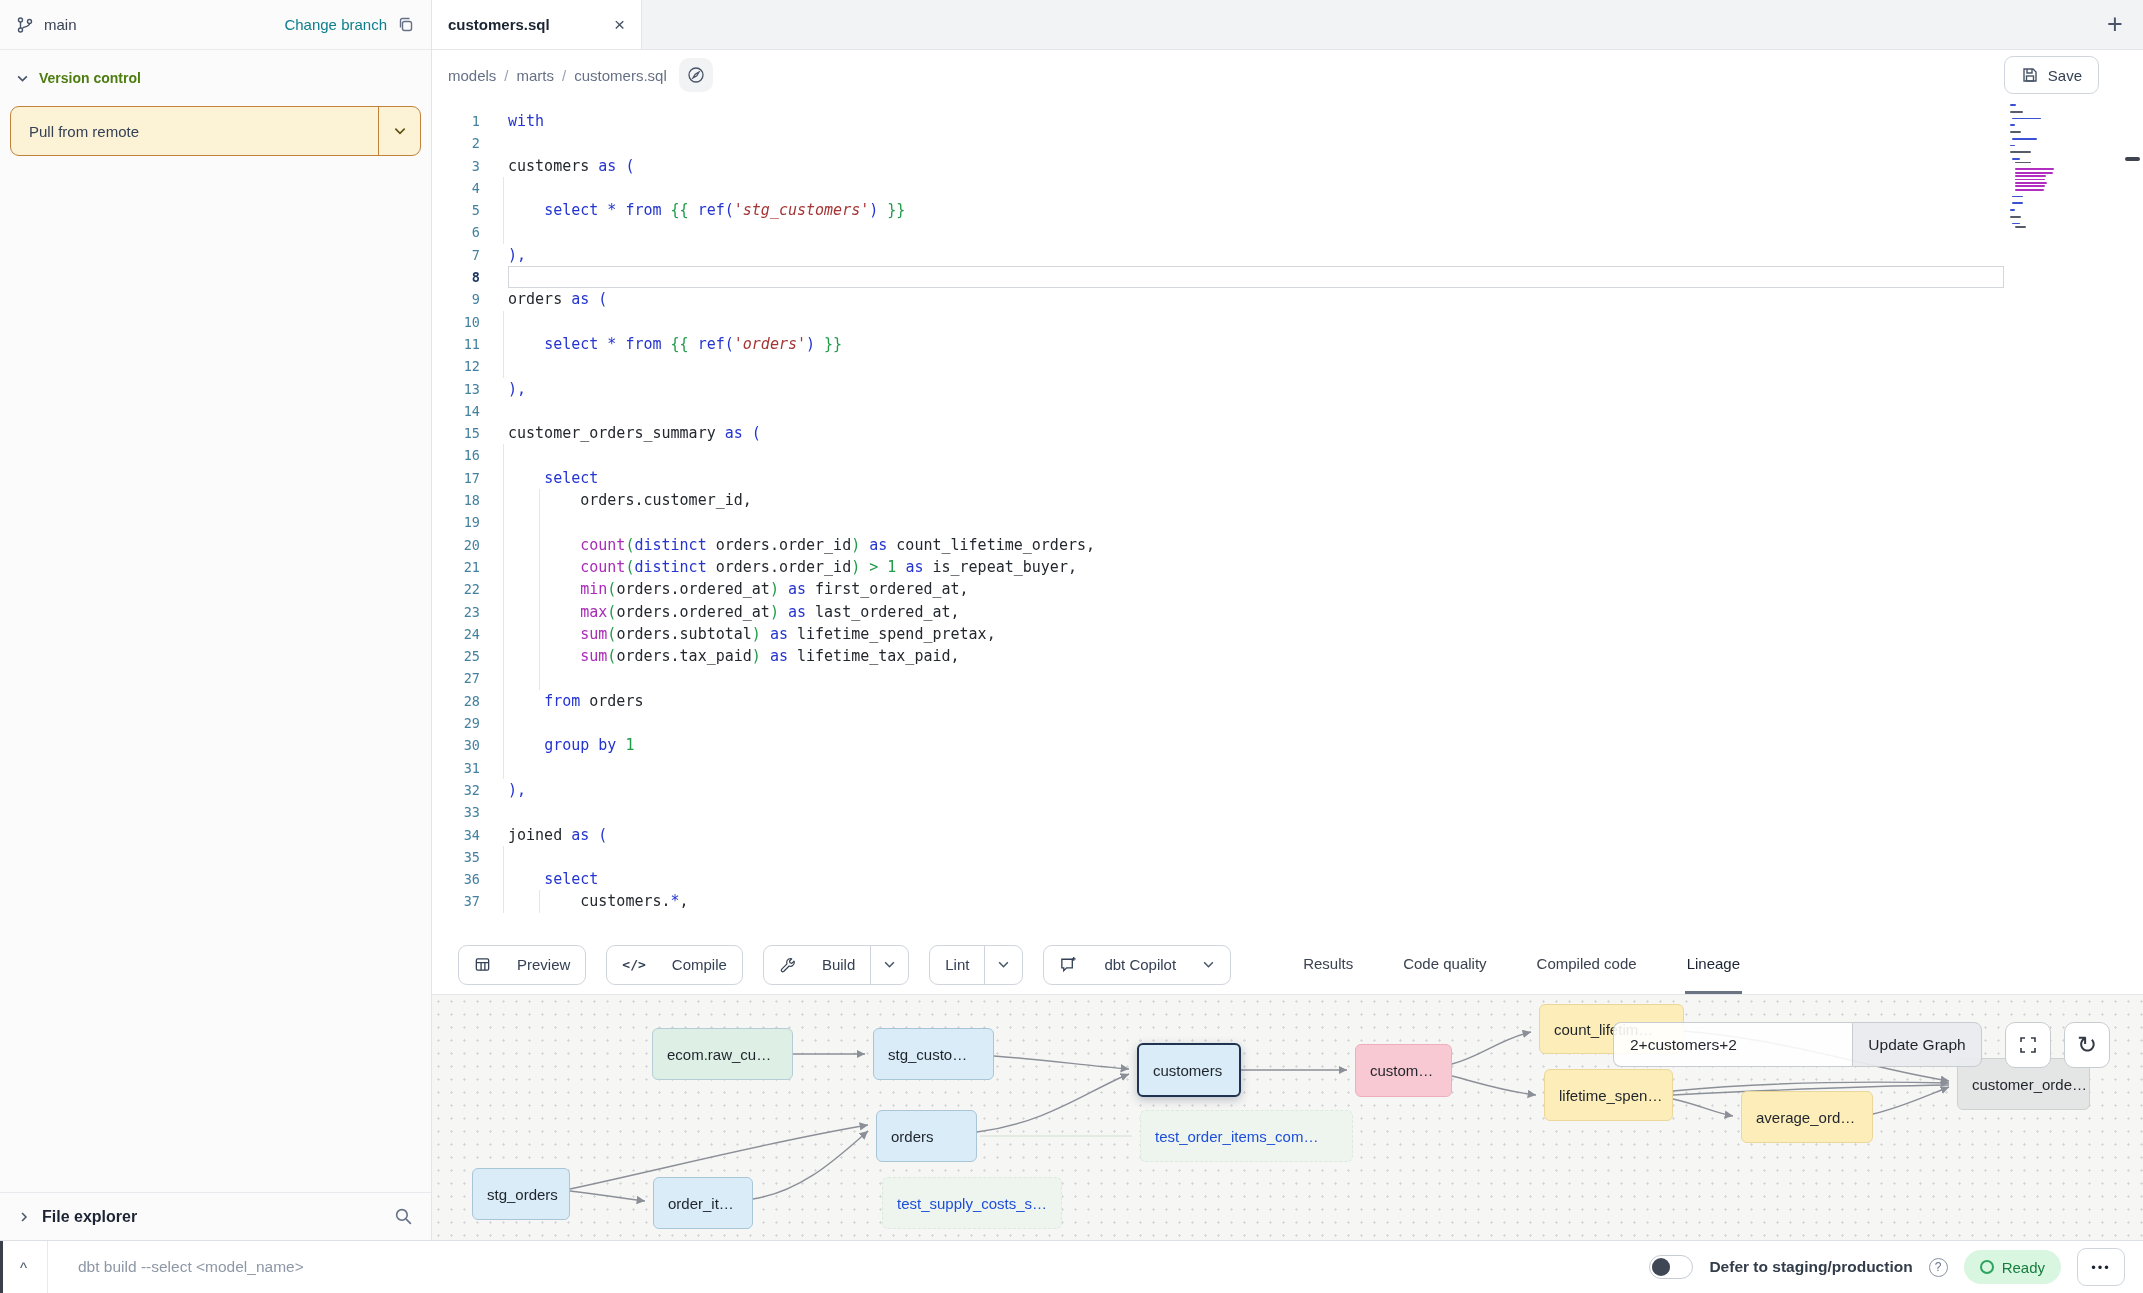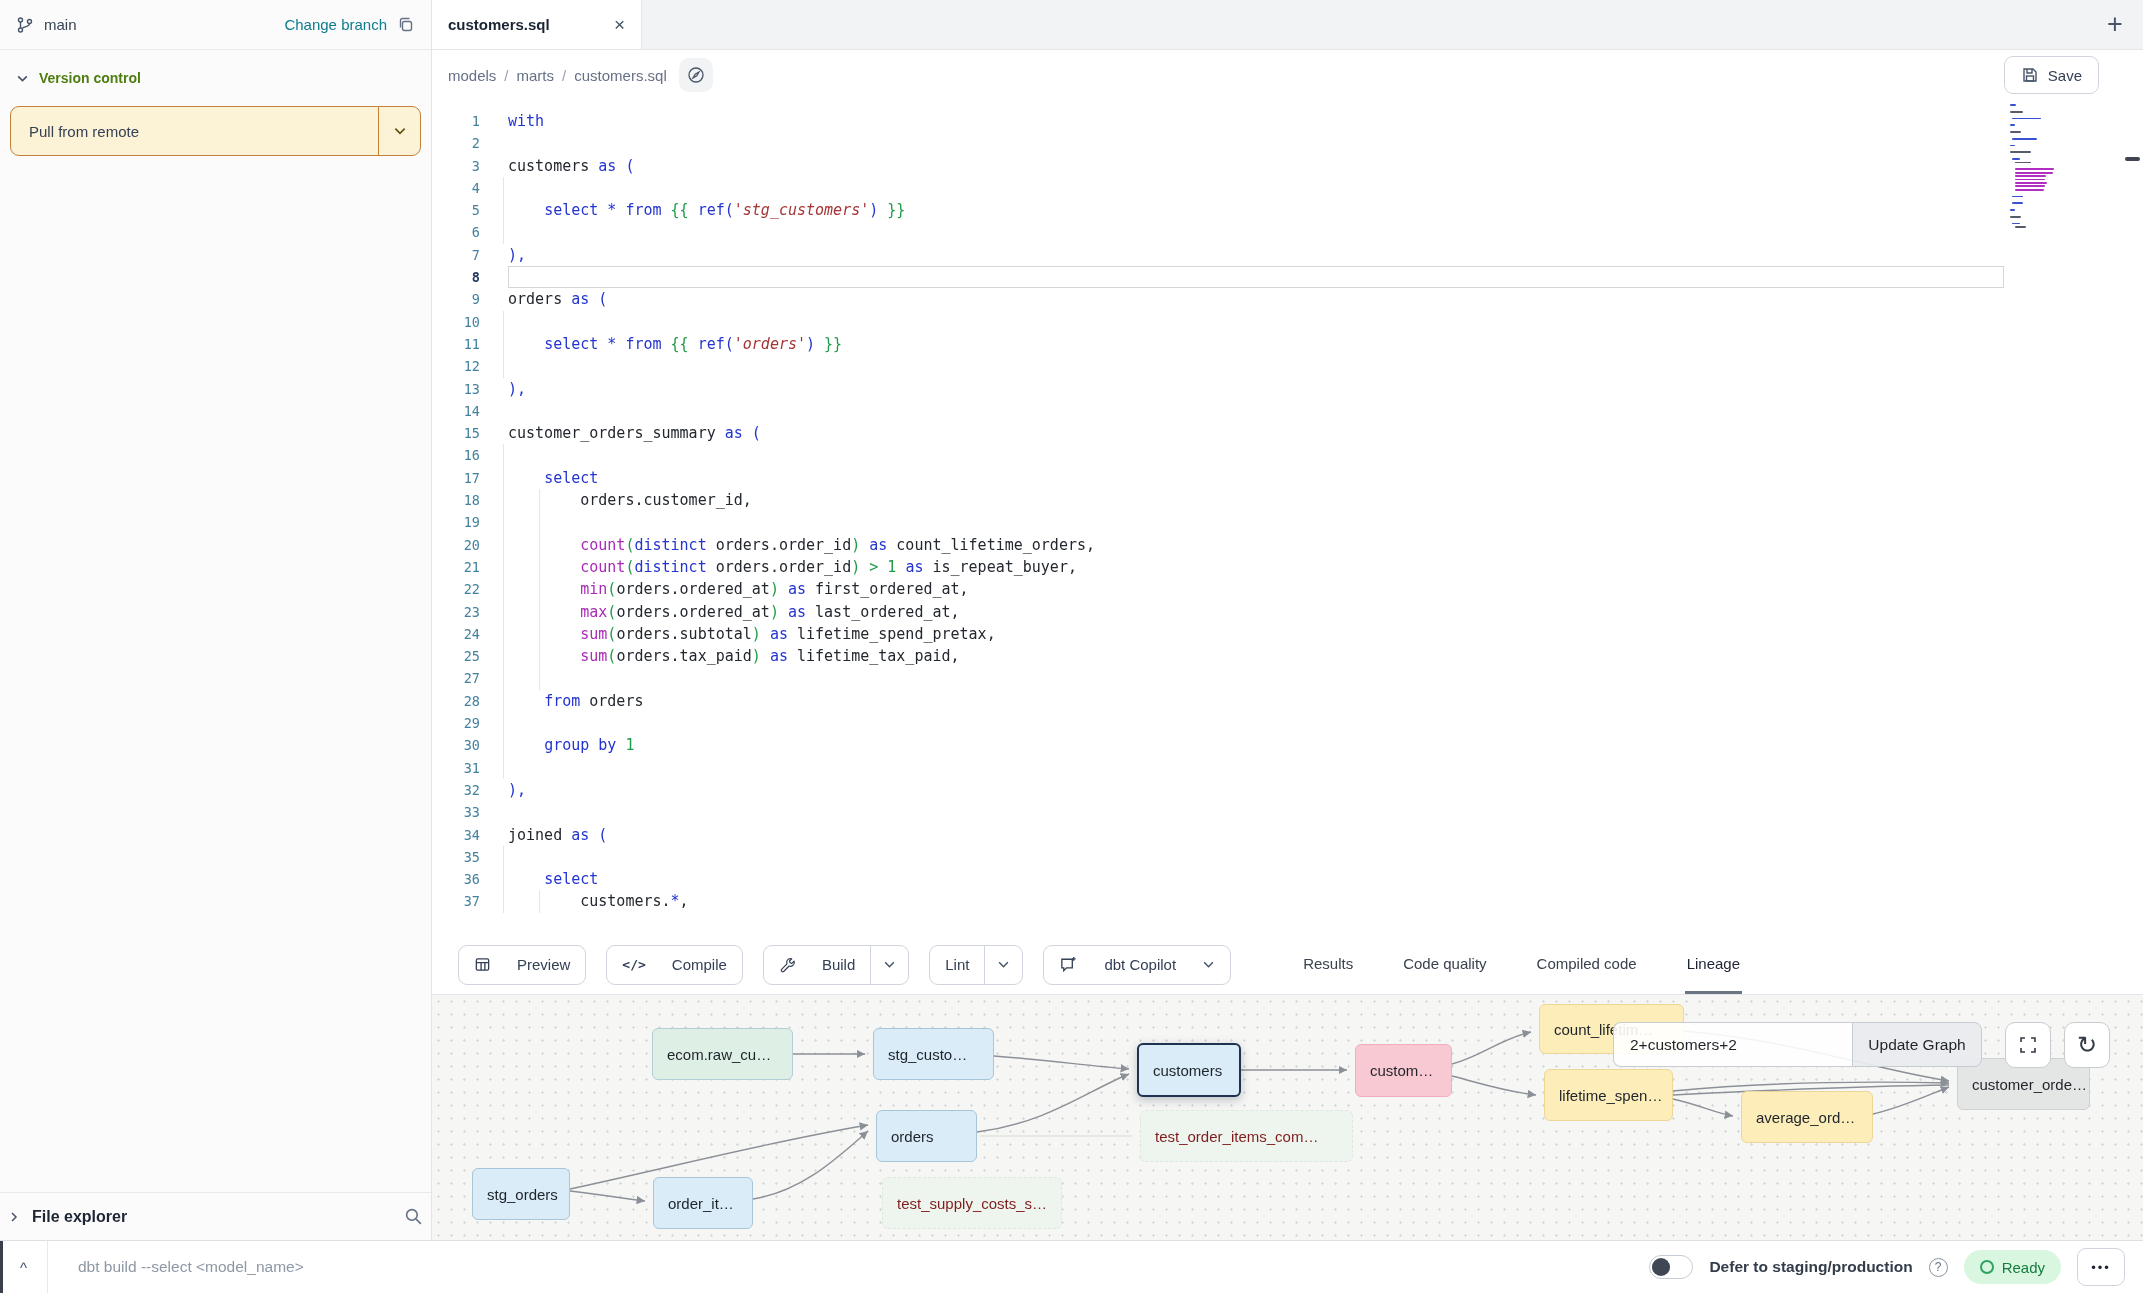--- a/index.html
+++ b/index.html
@@ -10,21 +10,21 @@
   #sidebar { position:absolute; left:0; top:0; width:432px; height:1240px; background:#fbfbfc; border-right:1px solid #e2e4e8; }
   .sb-top { height:50px; display:flex; align-items:center; padding:0 16px; border-bottom:1px solid #e9eaee; gap:10px; }
   .sb-branch-name { font-size:15px; color:#3a4454; }
   .sb-spacer { flex:1; }
   .sb-link { font-size:15px; color:#0e7d8c; cursor:pointer; }
   .vc-header { display:flex; align-items:center; gap:10px; padding:20px 16px 12px 16px; }
   .vc-title { font-size:14px; font-weight:700; color:#4d7c0f; }
   .pull-btn { margin:8px 10px 0 10px; height:50px; border:1px solid #c2813b; border-radius:9px; background:#fcf3d7; display:flex; align-items:stretch; overflow:hidden; cursor:pointer; }
   .pull-label { flex:1; display:flex; align-items:center; padding-left:18px; font-size:15px; color:#344054; }
   .pull-caret { width:42px; border-left:1px solid #c2813b; display:flex; align-items:center; justify-content:center; }
-  .fe-row { position:absolute; left:0; right:0; bottom:0; height:48px; border-top:1px solid #e9eaee; display:flex; align-items:center; gap:12px; padding:0 8px; background:#fbfbfc; }
+  .fe-row { position:absolute; left:0; right:0; bottom:0; height:48px; border-top:1px solid #e9eaee; display:flex; align-items:center; gap:12px; padding:0 18px; background:#fbfbfc; }
   .fe-title { font-size:16px; font-weight:700; color:#1d2433; }
 
   
   #main { position:absolute; left:432px; top:0; width:1711px; height:1240px; }
   .tabbar { height:50px; background:#f2f3f5; border-bottom:1px solid #e4e6ea; display:flex; align-items:stretch; }
   .tab { width:210px; background:#fff; border-right:1px solid #e4e6ea; display:flex; align-items:center; padding:0 16px; gap:8px; }
   .tab-label { font-size:15px; font-weight:700; color:#1b2433; }
   .tab-close { margin-left:auto; font-size:19px; color:#475467; cursor:pointer; line-height:1; }
   .newtab { margin-left:auto; width:56px; display:flex; align-items:center; justify-content:center; font-size:27px; color:#475467; font-weight:300; cursor:pointer; }
 
@@ -59,21 +59,21 @@
 
   
   .lineage { position:relative; height:245px; background:#f6f6f4;
     background-image:radial-gradient(circle, #d8d9da 1.1px, transparent 1.1px);
     background-size:13px 13px; overflow:hidden; }
   .lineage svg.edges { position:absolute; left:0; top:0; }
   .lnode { position:absolute; border-radius:6px; font-size:15px; color:#1f242b; display:flex; align-items:center; padding:0 14px; white-space:nowrap; overflow:hidden; cursor:pointer; border:1px solid transparent; }
   .lnode.model { background:#d9ecf8; border-color:#a9c6d9; }
   .lnode.selected { background:#d9ecf8; border:2px solid #1f3350; box-shadow:0 3px 10px rgba(31,51,80,.28); }
   .lnode.source { background:#def0e6; border-color:#b5cdd6; }
-  .lnode.test { background:#eef5ef; border:1px dashed #dde9df; color:#7f1d1d; }
+  .lnode.test { background:#eef5ef; border:1px dashed #dde9df; color:#1d4ed8; }
   .lnode.metric { background:#fcedb9; border-color:#ecd79a; }
   .lnode.pink { background:#f9c9d3; border-color:#f0aebc; }
   .lnode.gray { background:#e4e6e5; border-color:#cdd1d0; }
   .lin-search { position:absolute; left:1181px; top:27px; height:45px; display:flex; }
   .lin-input { width:239px; background:rgba(255,255,255,.9); border:1px solid #c7ccd1; border-right:none; border-radius:8px 0 0 8px; display:flex; align-items:center; padding-left:16px; font-size:15.5px; color:#1f242b; }
   .lin-update { width:130px; background:rgba(233,235,238,.95); border:1px solid #c7ccd1; border-radius:0 8px 8px 0; display:flex; align-items:center; justify-content:center; font-size:15.5px; color:#1f242b; cursor:pointer; }
   .lin-icobtn { position:absolute; top:27px; width:46px; height:46px; background:#fff; border:1px solid #c7ccd1; border-radius:10px; display:flex; align-items:center; justify-content:center; cursor:pointer; }
   .refresh-glyph { font-size:24px; color:#333a45; line-height:1; }
 
   

